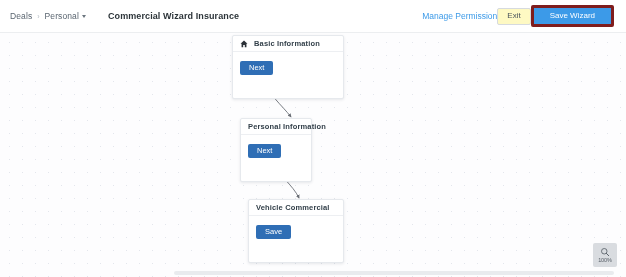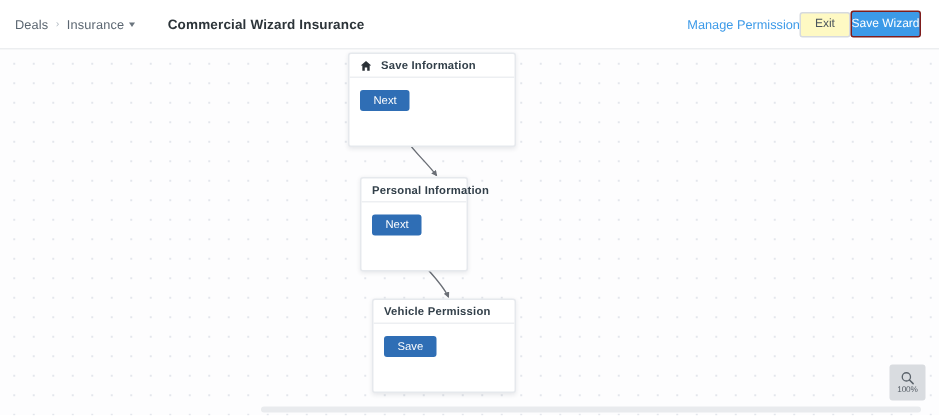--- a/index.html
+++ b/index.html
@@ -97,23 +97,23 @@
     padding: 3.5px 9px;
     cursor: pointer;
     line-height: 1;
     white-space: nowrap;
   }
 
   .btn-save-wizard {
     font-size: 8px;
     color: #ffffff;
     background: #3c9ae8;
-    border: 1px solid #7f1d1d;
-    border-radius: 2px;
-    padding: 4px 0;
+    border: 3px solid #7f1d1d;
+    border-radius: 2px;
+    padding: 4px 16px;
     cursor: pointer;
     line-height: 1;
     white-space: nowrap;
   }
 
   
   #canvas {
     position: absolute;
     top: 33px; left: 0;
     width: 626px;
@@ -245,21 +245,21 @@
 <body>
 
 <div id="app">
 
   <div id="header">
 
     <div class="breadcrumb">
       <span class="bc-link">Deals</span>
       <span class="bc-sep">›</span>
       <span class="bc-dropdown">
-        <span class="bc-link">Insurance</span>
+        <span class="bc-link">Personal</span>
         <span class="caret-down"></span>
       </span>
     </div>
 
     <div class="page-title">Commercial Wizard Insurance</div>
 
     <div class="header-right">
       <span class="manage-permission">Manage Permission</span>
       <button class="btn-exit">Exit</button>
       <button class="btn-save-wizard">Save Wizard</button>
@@ -279,39 +279,39 @@
       <path d="M 262 43 C 268 62, 282 72, 291 84" fill="none" stroke="#6b6f76" stroke-width="0.9" marker-end="url(#arrowhead)"></path>
 
       <path d="M 268 124 C 278 142, 293 152, 299 165" fill="none" stroke="#6b6f76" stroke-width="0.9" marker-end="url(#arrowhead)"></path>
     </svg>
 
     <div class="node" id="node-basic">
       <div class="node-header">
         <svg class="home-icon" viewBox="0 0 16 16">
           <path d="M8 1.2 L15 7.4 L12.9 7.4 L12.9 14.4 L9.6 14.4 L9.6 10.1 L6.4 10.1 L6.4 14.4 L3.1 14.4 L3.1 7.4 L1 7.4 Z" fill="#2b3137"></path>
         </svg>
-        <span class="node-title">Save Information</span>
+        <span class="node-title">Basic Information</span>
       </div>
       <div class="node-body">
         <button class="node-action-btn">Next</button>
       </div>
     </div>
 
     <div class="node" id="node-personal">
       <div class="node-header">
         <span class="node-title">Personal Information</span>
       </div>
       <div class="node-body">
         <button class="node-action-btn">Next</button>
       </div>
     </div>
 
     <div class="node" id="node-vehicle">
       <div class="node-header">
-        <span class="node-title">Vehicle Permission</span>
+        <span class="node-title">Vehicle Commercial</span>
       </div>
       <div class="node-body">
         <button class="node-action-btn">Save</button>
       </div>
     </div>
 
     <div id="zoom-widget">
       <svg class="zoom-glass" viewBox="0 0 16 16">
         <circle cx="6.8" cy="6.8" r="4.4" fill="none" stroke="#5b636b" stroke-width="1.4"></circle>
         <line x1="10.1" y1="10.1" x2="14" y2="14" stroke="#5b636b" stroke-width="1.6" stroke-linecap="round"></line>

